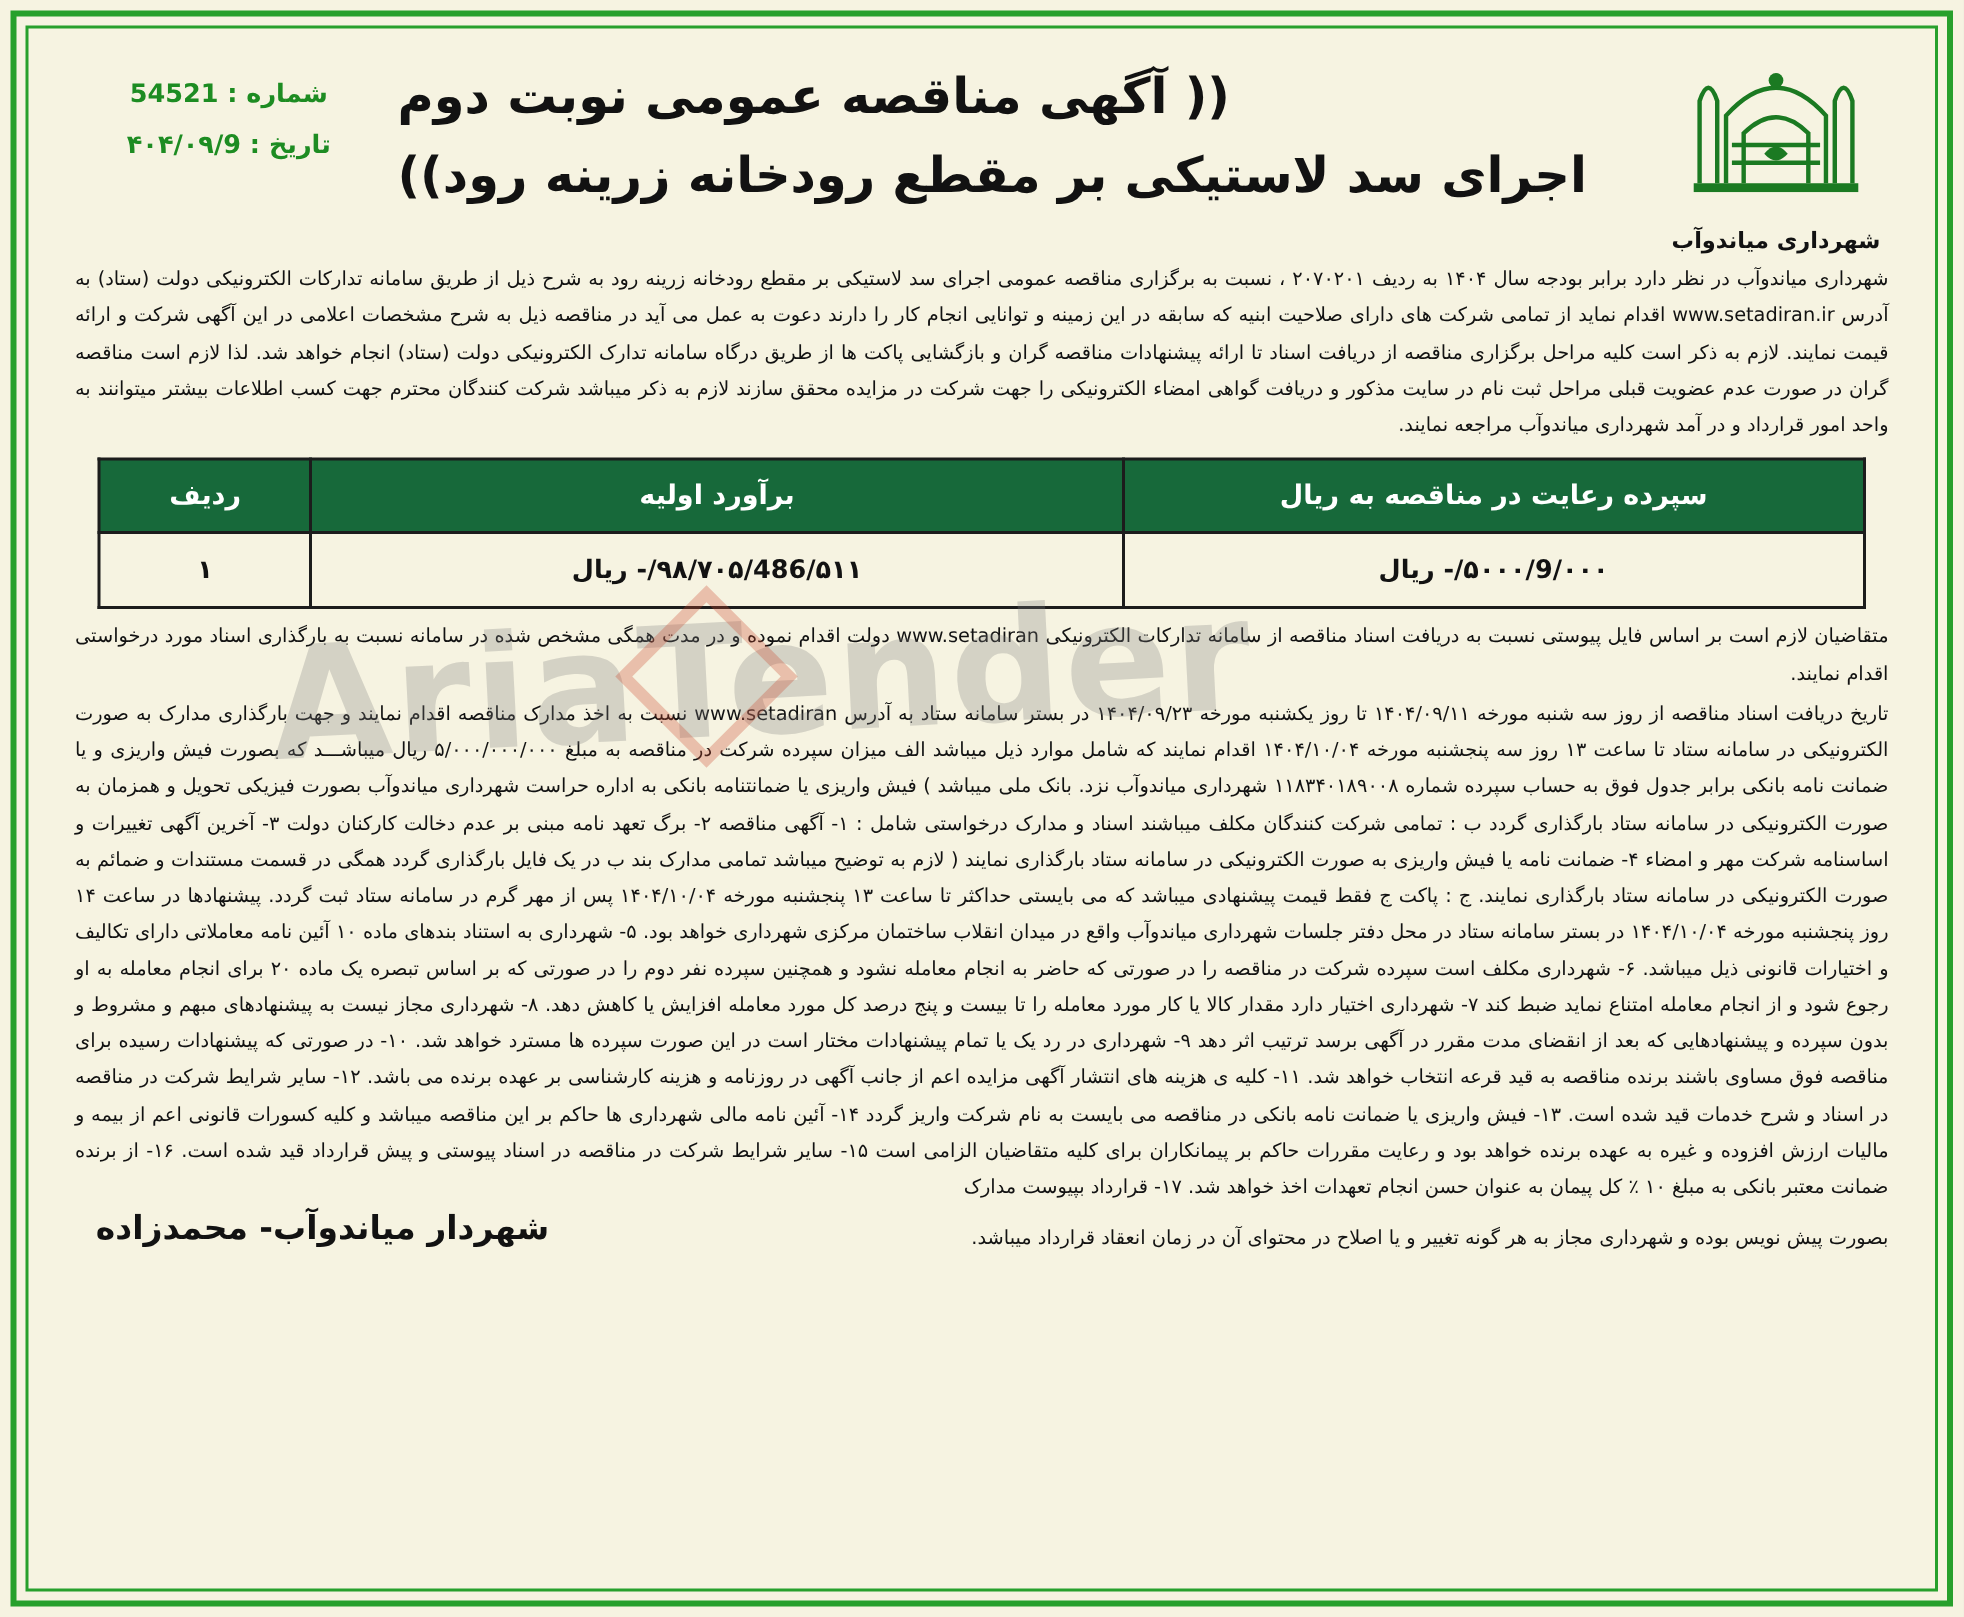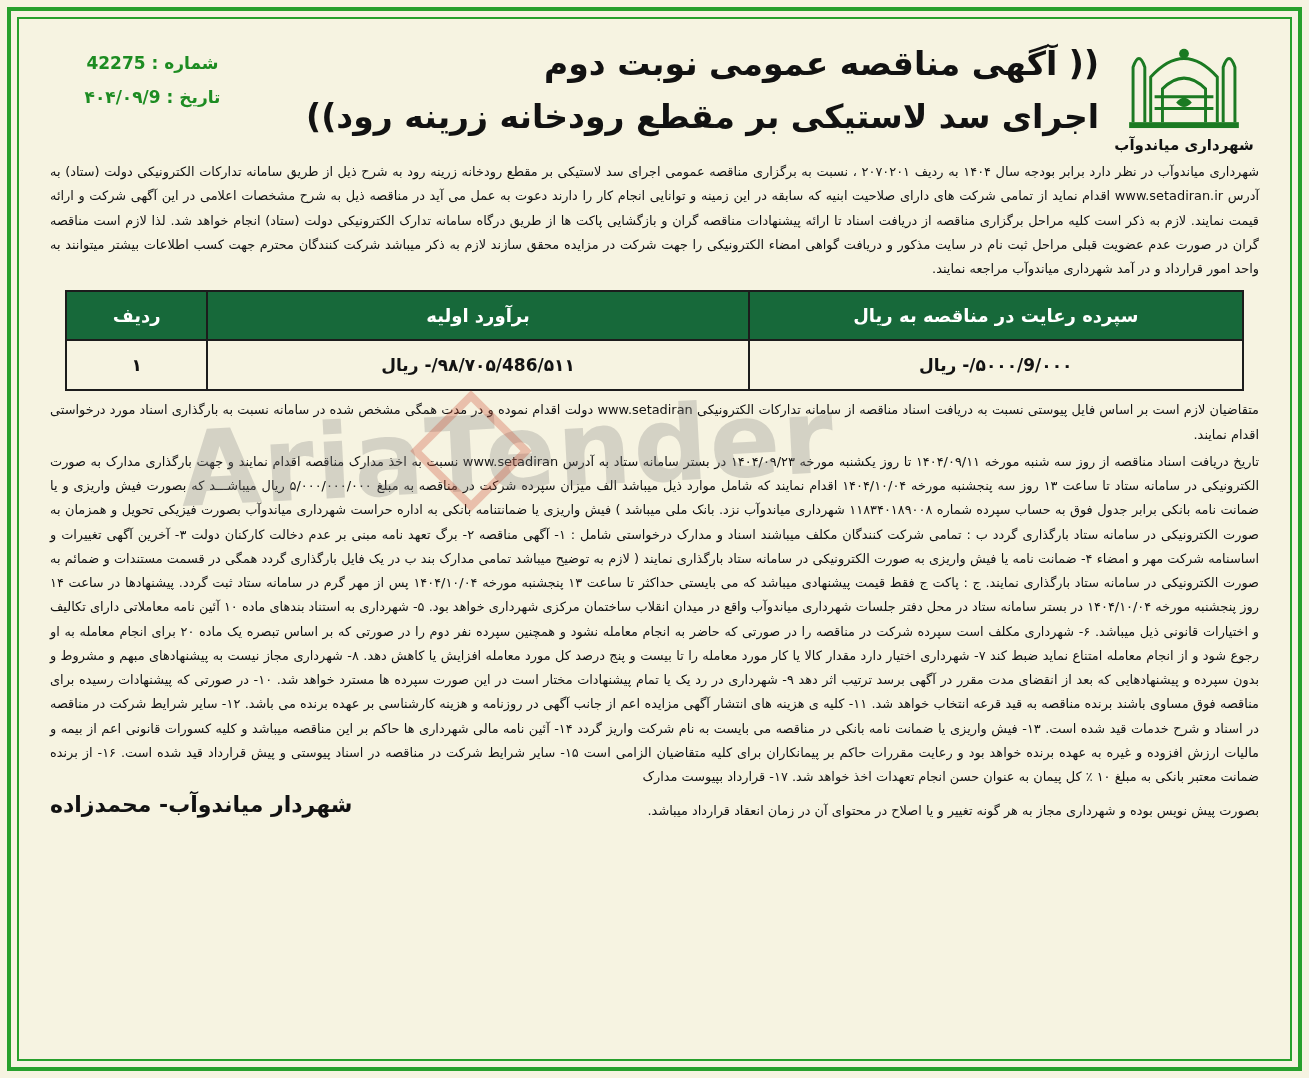--- a/index.html
+++ b/index.html
@@ -15,22 +15,22 @@
     position:relative; width:1309px; height:1078px;
     background:var(--page-bg); direction:rtl; overflow:hidden; color:var(--ink);
   }
   .frame-outer{ position:absolute; inset:7px; border:4px solid var(--border-green); pointer-events:none; z-index:3; }
   .frame-inner{ position:absolute; inset:17px; border:2px solid var(--border-green); pointer-events:none; z-index:3; }
   .content{ position:absolute; inset:24px; padding:6px 26px 8px 26px; z-index:1; }
 
   
   .header{ display:flex; align-items:flex-start; gap:10px; margin-bottom:6px; }
   .logo-block{ width:150px; flex:0 0 150px; text-align:center; padding-top:4px; }
-  .logo-caption{ font-weight:bold; font-size:15px; margin-top:2px; }
-  .title-block{ flex:1; text-align:right; padding-top:8px; }
+  .logo-caption{ font-weight:bold; font-size:15px; margin-top:17px; }
+  .title-block{ flex:1; text-align:left; padding-top:8px; }
   .title-line{ font-size:33px; font-weight:bold; line-height:1.6; letter-spacing:-0.5px; }
   .meta-block{ width:205px; flex:0 0 205px; color:var(--meta-green); font-weight:bold;
                font-size:17px; text-align:center; padding-top:16px; line-height:2.0; }
 
   
   .para{ font-size:12.9px; line-height:1.88; text-align:justify; margin:3px 0; }
 
   
   table.tender{ width:97.5%; margin:9px auto 7px auto; border-collapse:collapse; }
   table.tender th{
@@ -39,21 +39,21 @@
   }
   table.tender td{
     font-size:17px; font-weight:bold; text-align:center; padding:14px 8px;
     border:2px solid #1c1c1c; background:var(--page-bg);
   }
   .col-radif{ width:12%; } .col-estimate{ width:46%; } .col-deposit{ width:42%; }
 
   
   .footer-row{ display:flex; align-items:flex-end; gap:24px; margin-top:2px; }
   .footer-text{ flex:1; font-size:12.9px; line-height:1.88; text-align:justify; }
-  .signature{ width:330px; flex:0 0 330px; text-align:left; font-size:22px; font-weight:bold; padding-bottom:6px; }
+  .signature{ width:330px; flex:0 0 330px; text-align:center; font-size:22px; font-weight:bold; padding-bottom:6px; }
 
   
   .watermark{
     position:absolute; top:392px; left:180px; z-index:2; pointer-events:none;
     direction:ltr; font-size:104px; font-weight:bold; letter-spacing:2px;
     color:rgba(125,125,125,0.28); transform:rotate(-3deg); white-space:nowrap;
   }
   .watermark-diamond{
     position:absolute; top:408px; left:428px; width:86px; height:86px; z-index:2;
     border:8px solid rgba(201,74,45,0.30); transform:rotate(45deg); pointer-events:none;
@@ -94,21 +94,21 @@
         </span>
         <div class="logo-caption">شهرداری میاندوآب</div>
       </div>
 
       <div class="title-block">
         <div class="title-line">(( آگهی مناقصه عمومی نوبت دوم</div>
         <div class="title-line">اجرای سد لاستیکی بر مقطع رودخانه زرینه رود))</div>
       </div>
 
       <div class="meta-block">
-        <div>شماره : 42275</div>
+        <div>شماره : 54521</div>
         <div>تاریخ : ۴۰۴/۰۹/9</div>
       </div>
 
     </div>
 
     <p class="para">شهرداری میاندوآب در نظر دارد برابر بودجه سال ۱۴۰۴ به ردیف ۲۰۷۰۲۰۱ ، نسبت به برگزاری مناقصه عمومی اجرای سد لاستیکی بر مقطع رودخانه زرینه رود به شرح ذیل از طریق سامانه تدارکات الکترونیکی دولت (ستاد) به آدرس www.setadiran.ir اقدام نماید از تمامی شرکت های دارای صلاحیت ابنیه که سابقه در این زمینه و توانایی انجام کار را دارند دعوت به عمل می آید در مناقصه ذیل به شرح مشخصات اعلامی در این آگهی شرکت و ارائه قیمت نمایند. لازم به ذکر است کلیه مراحل برگزاری مناقصه از دریافت اسناد تا ارائه پیشنهادات مناقصه گران و بازگشایی پاکت ها از طریق درگاه سامانه تدارک الکترونیکی دولت (ستاد) انجام خواهد شد. لذا لازم است مناقصه گران در صورت عدم عضویت قبلی مراحل ثبت نام در سایت مذکور و دریافت گواهی امضاء الکترونیکی را جهت شرکت در مزایده محقق سازند لازم به ذکر میباشد شرکت کنندگان محترم جهت کسب اطلاعات بیشتر میتوانند به واحد امور قرارداد و در آمد شهرداری میاندوآب مراجعه نمایند.</p>
 
     <table class="tender">
       <colgroup>
         <col class="col-deposit">

